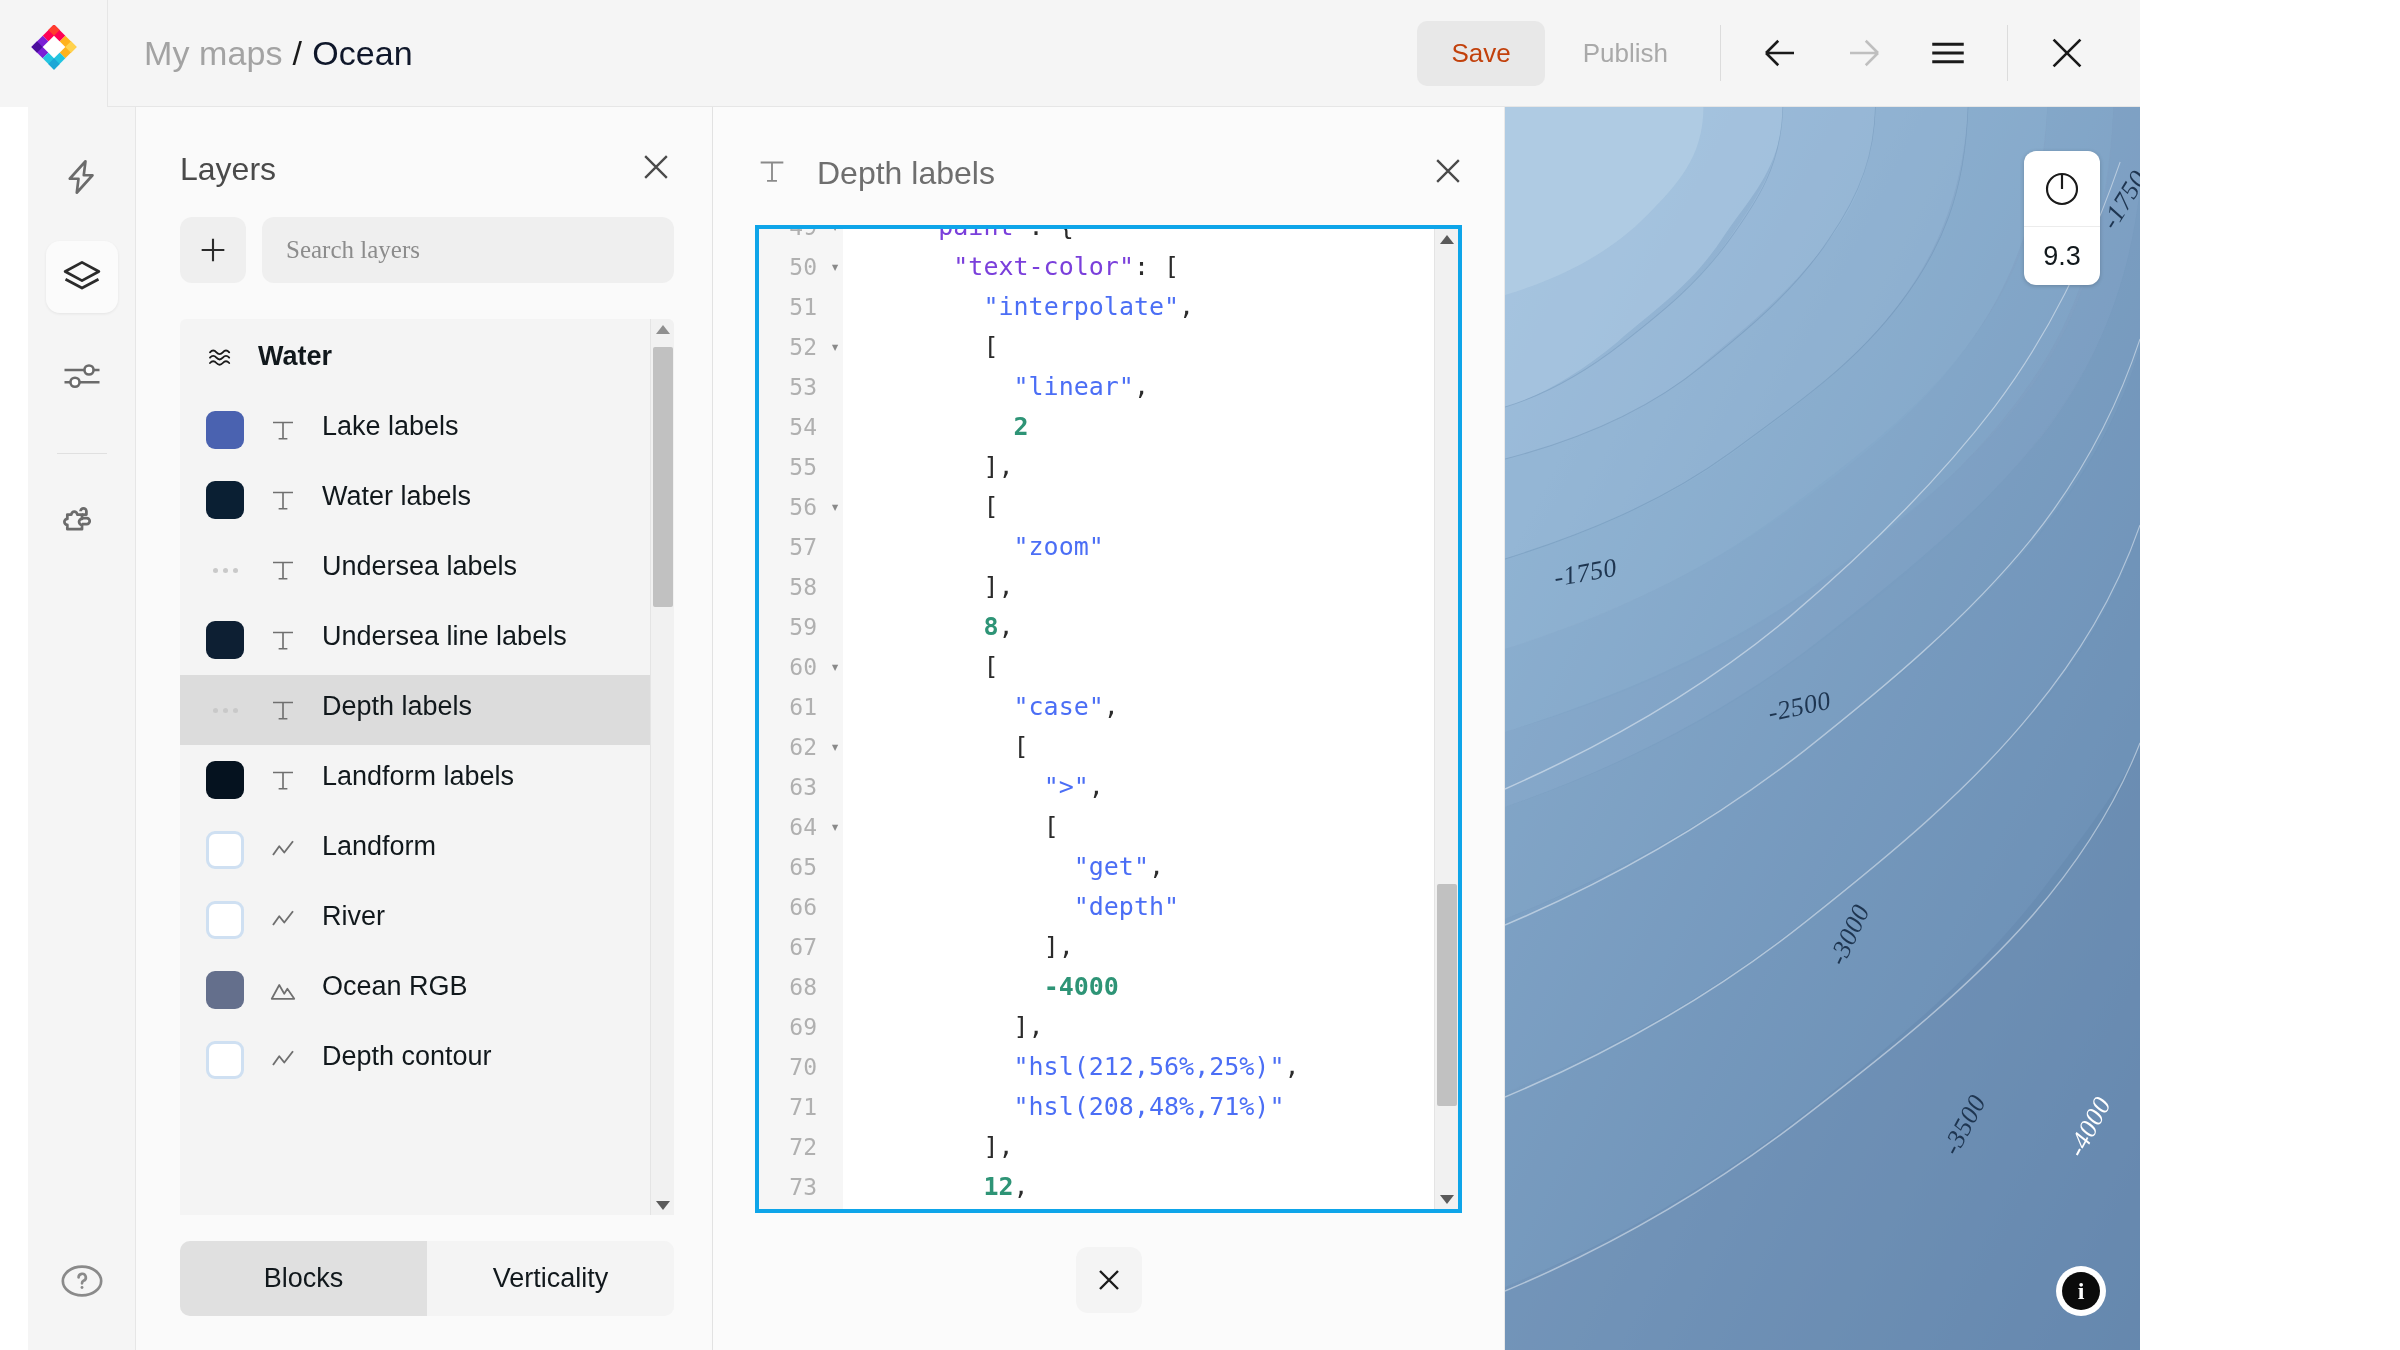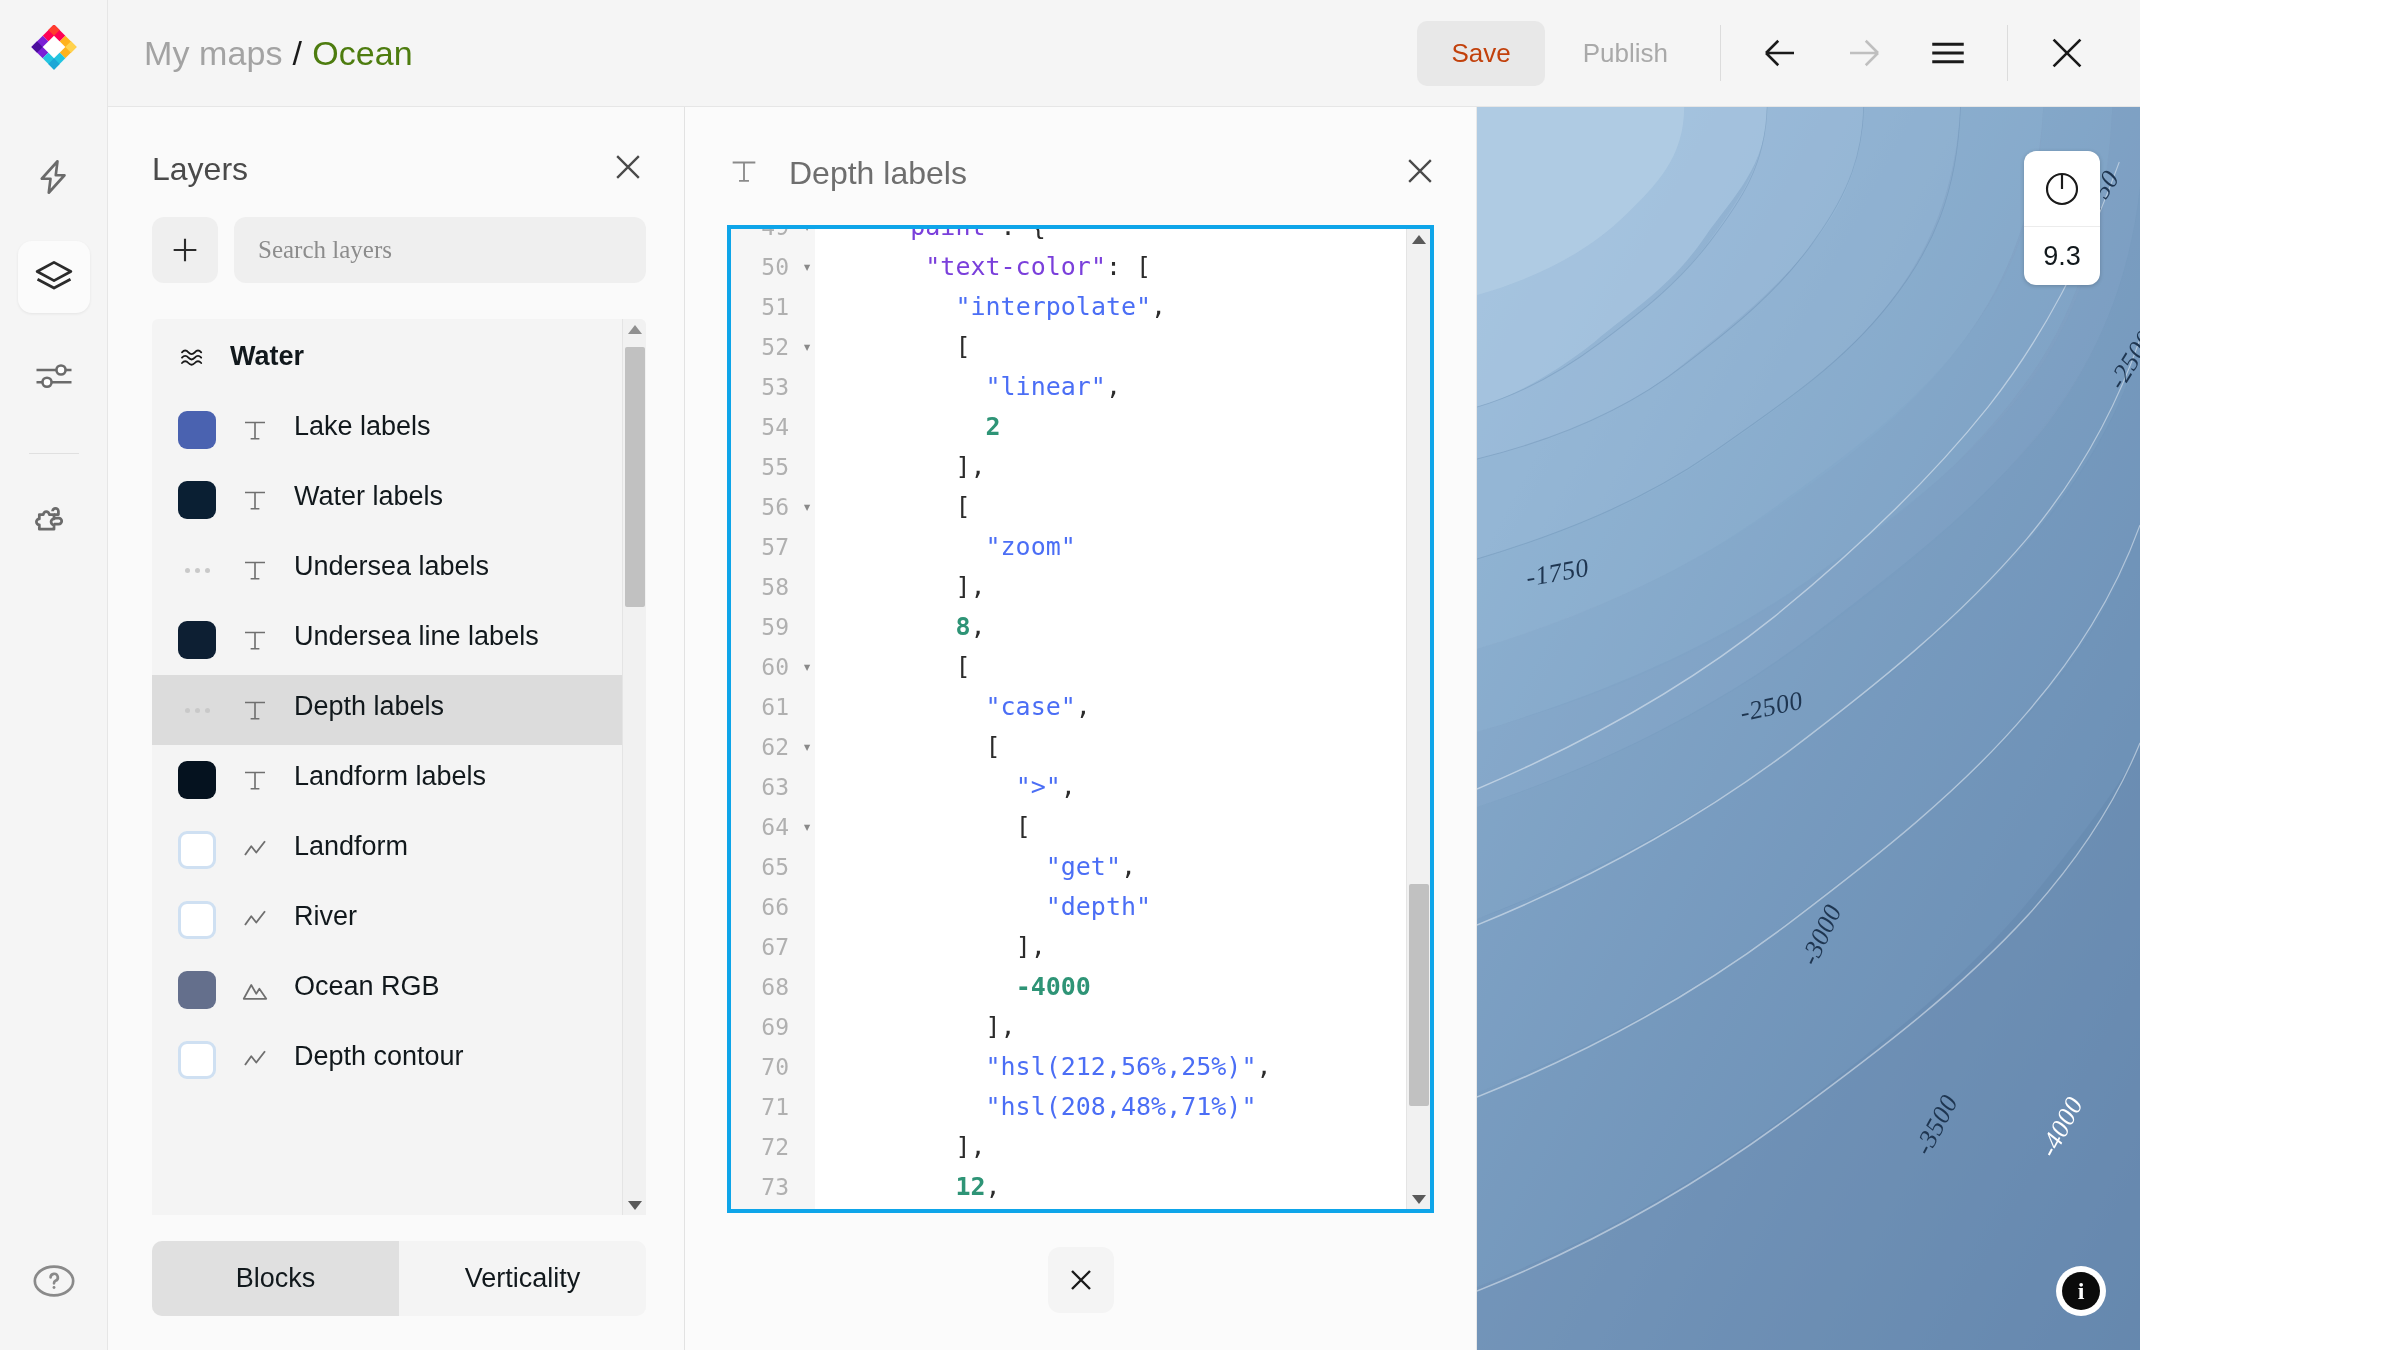--- a/index.html
+++ b/index.html
@@ -26,21 +26,21 @@
     background: #f5f5f5;
   }
   .logo-diamond { width: 46px; height: 56px; position: relative; }
   .breadcrumb {
     margin-left: 36px;
     font-size: 34px; color: #1a1a1a; letter-spacing: 0.1px;
     display: flex; align-items: baseline; gap: 0;
   }
   .bc-parent { color: #a3a3a3; }
   .bc-sep { color: #1a1a1a; margin: 0 10px; }
-  .bc-current { color: #4d7c0f; }
+  .bc-current { color: #0f172a; }
   .topbar-right {
     margin-left: auto; display: flex; align-items: center; height: 107px;
     padding-right: 0;
   }
   .btn-save {
     background: #e8e8e8; border: none; border-radius: 10px;
     font-size: 26px; color: #c2410c;
     padding: 17px 34px; cursor: pointer; font-family: inherit;
   }
   .btn-publish {
@@ -51,21 +51,21 @@
   }
   .tb-divider { width: 1px; height: 56px; background: #dcdcdc; margin: 0 28px; }
   .icon-btn {
     width: 62px; height: 62px; display: flex; align-items: center; justify-content: center;
     background: transparent; border: none; cursor: pointer; border-radius: 8px;
   }
   .icon-btn + .icon-btn { margin-left: 22px; }
   .icon-btn svg { display: block; }
 
   
-  .body-row { flex: 1; display: flex; min-height: 0; position: relative; }
+  .body-row { flex: 1; display: flex; min-height: 0; position: relative; margin-left: 28px; }
 
   
   .rail {
     width: 108px; min-width: 108px;
     background: #f5f5f5;
     border-right: 1px solid #e6e6e6;
     display: flex; flex-direction: column; align-items: center;
     padding-top: 34px;
     position: relative;
   }

